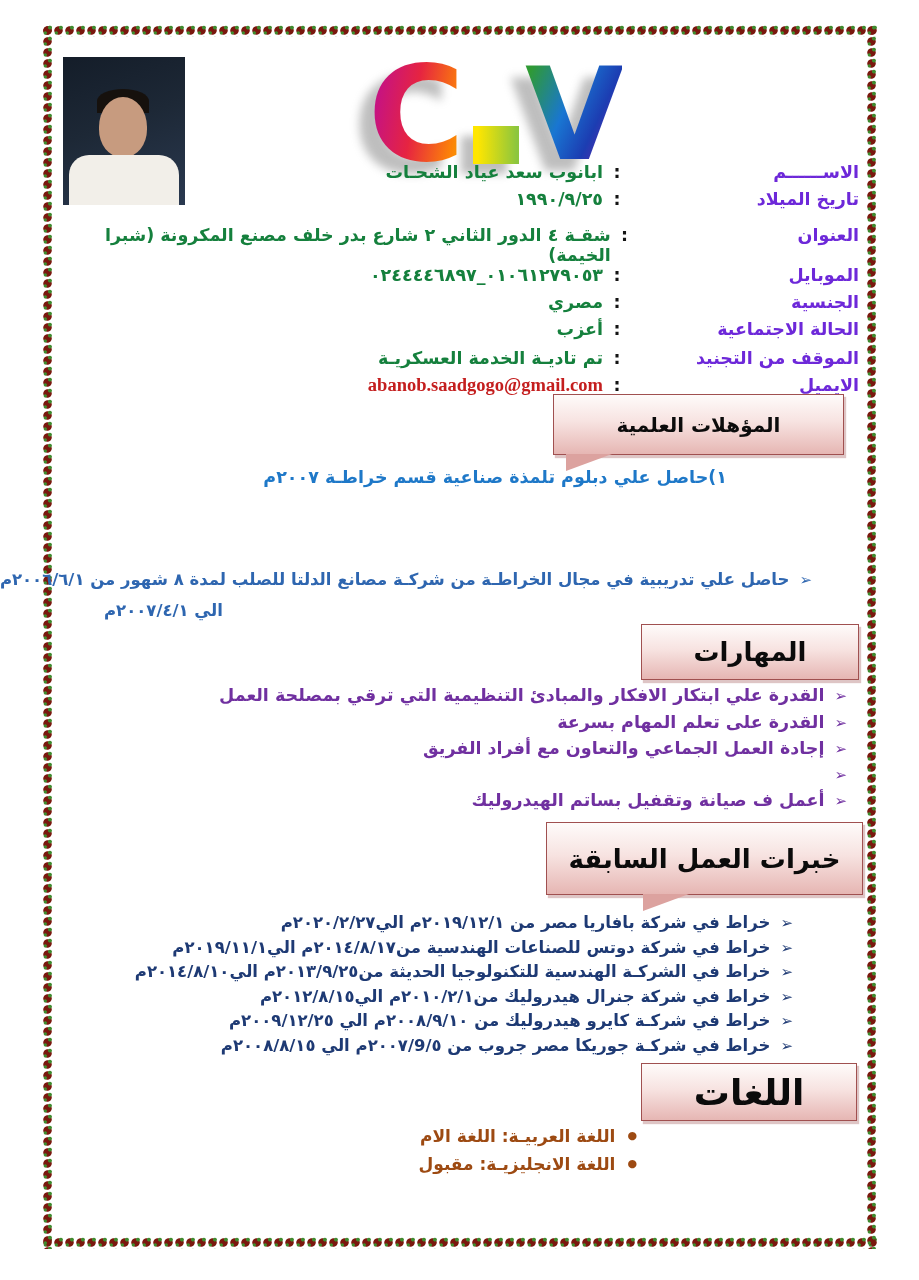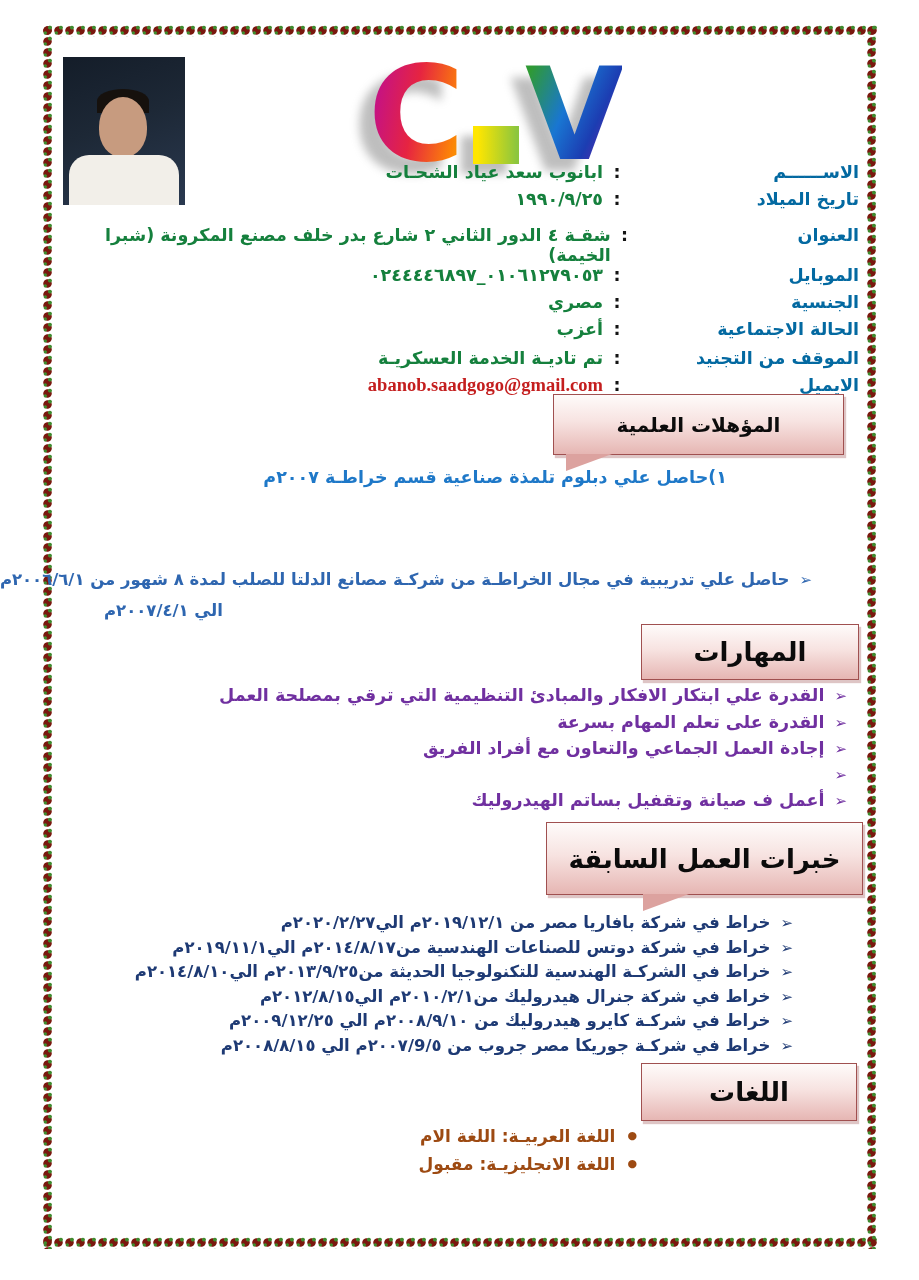--- a/index.html
+++ b/index.html
@@ -40,21 +40,21 @@
         background:linear-gradient(90deg,#ffe600 10%,#8cc63e 95%);
         filter:drop-shadow(-12px 10px 4px rgba(110,110,110,0.45));}
   .logo .v{font-size:128px;
         background-image:linear-gradient(115deg,#2f9a34 6%,#1976d2 42%,#1c3db2 68%,#7d1fa8 96%);
         filter:drop-shadow(-15px 12px 5px rgba(110,110,110,0.45));}
 
   
   .info{position:absolute;right:60px;top:162px;width:805px;direction:rtl;}
   .inforow{display:flex;align-items:baseline;min-height:27px;
            font-weight:bold;font-size:17.5px;}
-  .inforow .lbl{width:232px;color:#0369a1;}
+  .inforow .lbl{width:232px;color:#6d28d9;}
   .inforow .colon{width:20px;text-align:center;color:#141414;}
   .inforow .val{color:#15803d;margin-right:4px;}
   .row-address{margin-top:9px;}
   .row-phone .val{direction:ltr;unicode-bidi:isolate;letter-spacing:2px;}
   .row-military{margin-top:2px;}
   .row-email .val{font-family:"Liberation Serif",serif;direction:ltr;unicode-bidi:isolate;
                   color:#c41e1e;font-size:18.5px;}
 
   
   .secbox{position:absolute;display:flex;align-items:center;justify-content:center;
@@ -68,21 +68,21 @@
   #box-qual .tail{left:12px;}
   #box-training{left:487px;top:499px;width:382px;height:63px;}
   #box-training .sectitle{font-size:30px;}
   #box-training .tail{left:126px;}
   #box-skills{left:641px;top:624px;width:216px;height:54px;}
   #box-skills .sectitle{font-size:26px;}
   #box-work{left:546px;top:822px;width:315px;height:71px;}
   #box-work .sectitle{font-size:26px;}
   #box-work .tail{left:96px;}
   #box-langs{left:641px;top:1063px;width:214px;height:56px;}
-  #box-langs .sectitle{font-size:26px;}
+  #box-langs .sectitle{font-size:36px;}
 
   
   .qualline{position:absolute;right:192px;top:467px;direction:rtl;
             color:#1e78c8;font-weight:bold;font-size:17.5px;white-space:nowrap;}
   .training{position:absolute;right:107px;top:569px;width:708px;direction:rtl;
             color:#2e66b0;font-weight:bold;font-size:16.5px;line-height:22px;}
   .training .t1{display:flex;gap:10px;align-items:baseline;white-space:nowrap;}
   .training .t2{text-align:left;margin-top:9px;}
   .arrow{flex:0 0 auto;font-size:15px;}
   ul.plain{list-style:none;margin:0;padding:0;}

